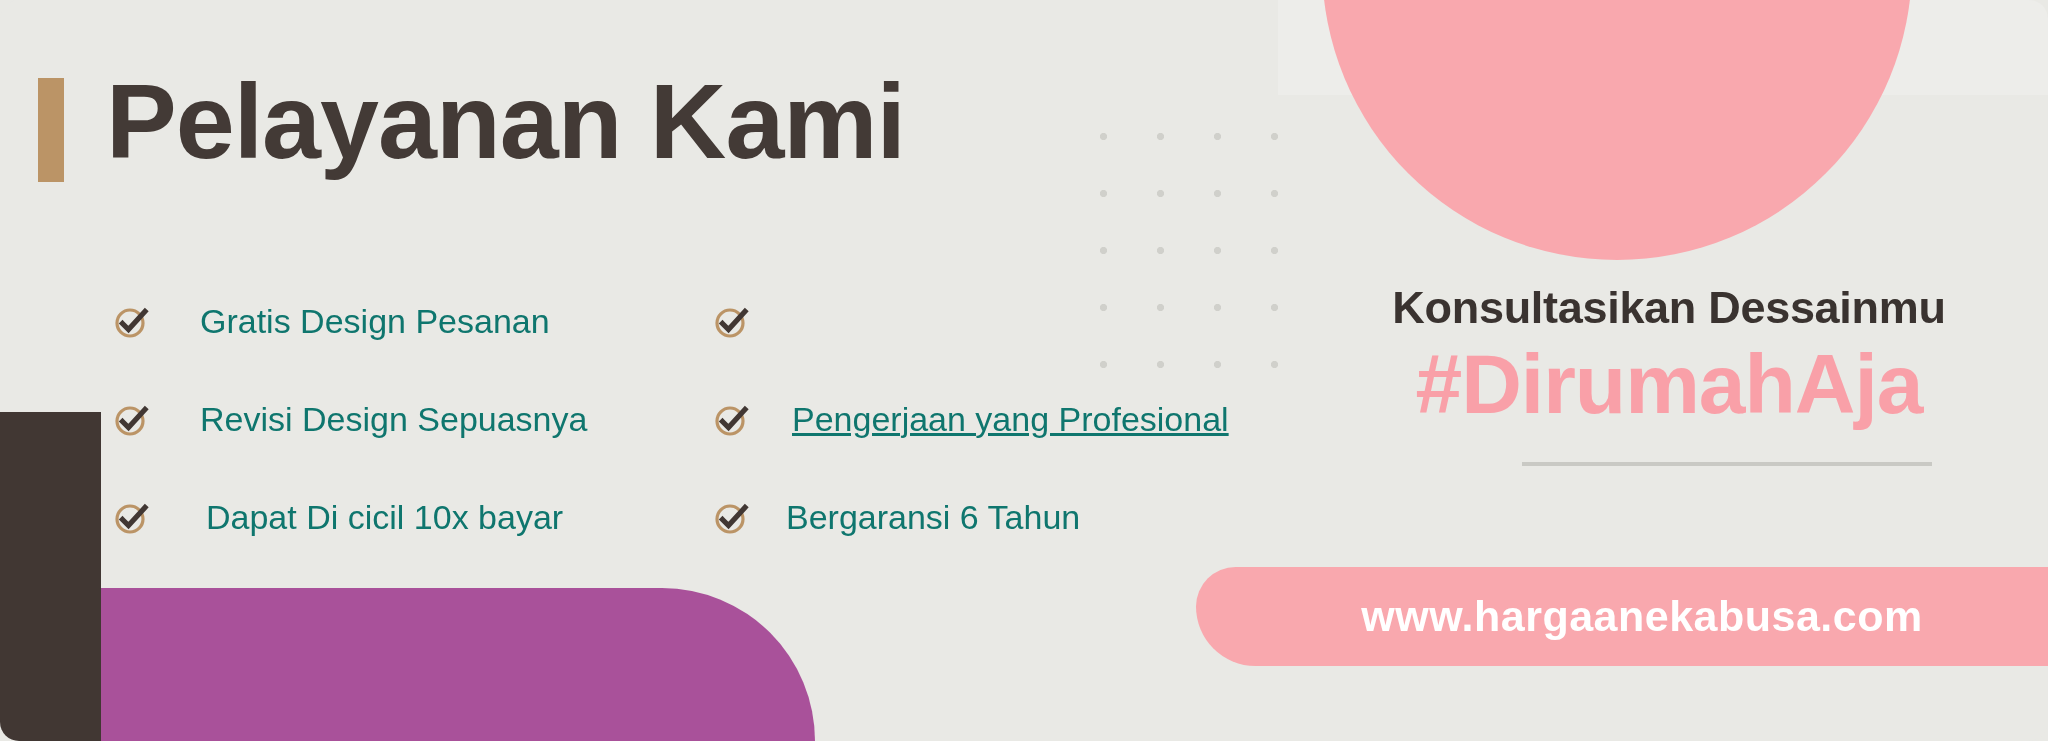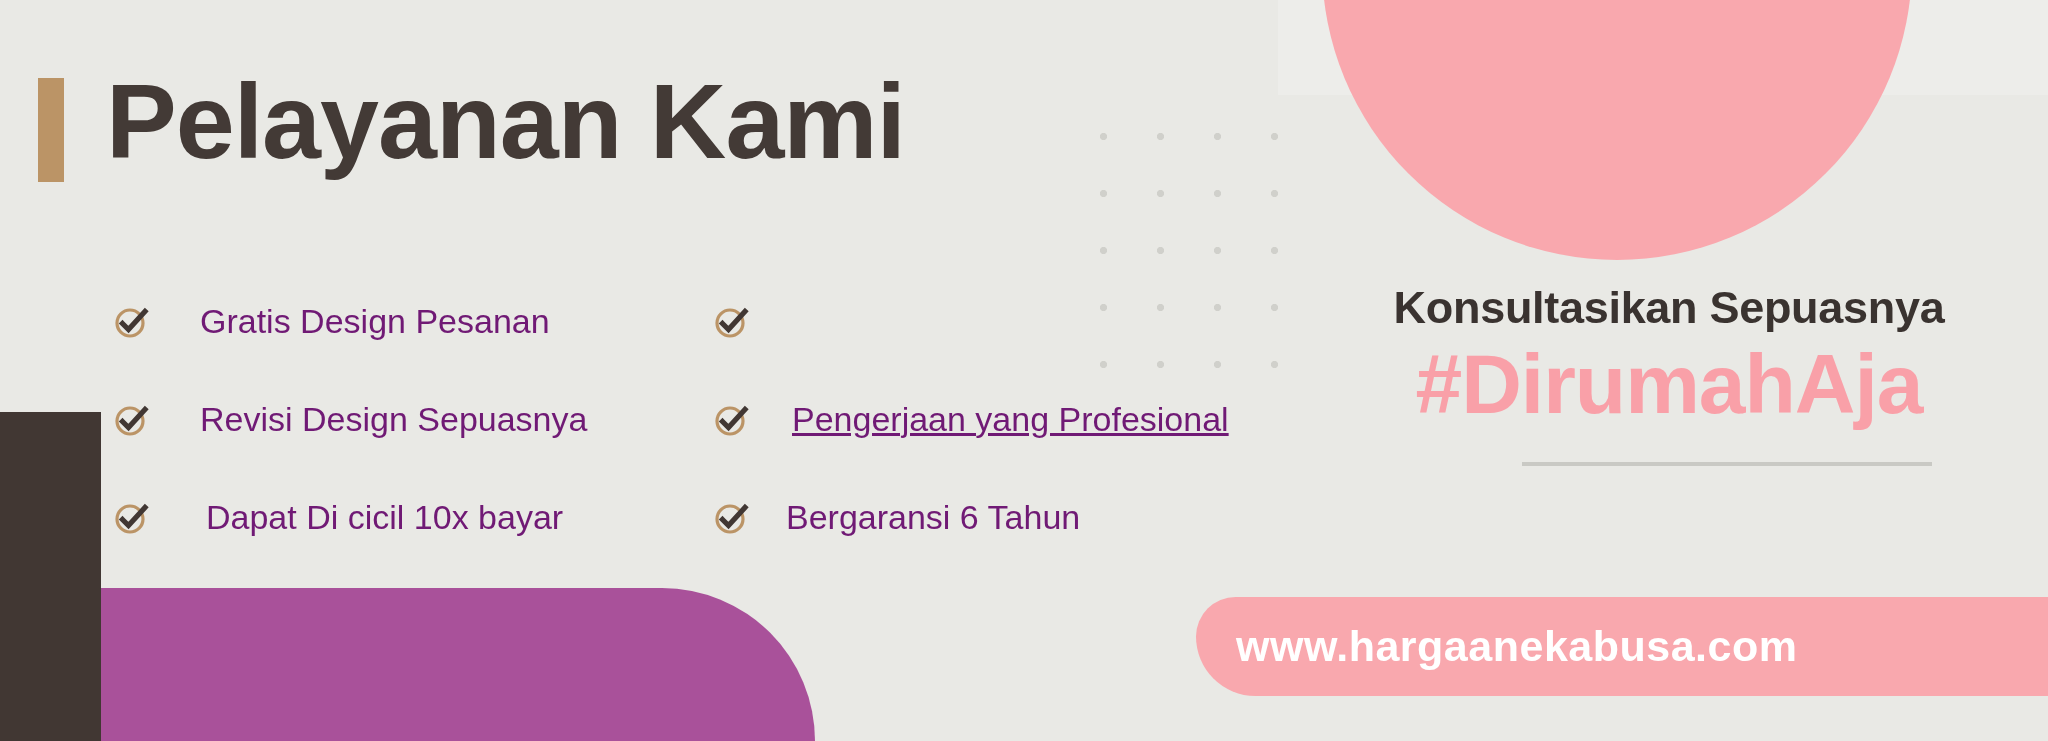--- a/index.html
+++ b/index.html
@@ -7,20 +7,21 @@
     width:2048px;height:741px;
     background:#e9e9e5;
     font-family:"Liberation Sans","DejaVu Sans",sans-serif;
     overflow:hidden;
   }
   #banner{
     position:relative;
     width:2048px;height:741px;
     background:#e9e9e5;
     overflow:hidden;
+    border-radius:19px;
   }
 
   
   .bg-light-rect{
     position:absolute;
     left:1278px;top:0;
     width:770px;height:95px;
     background:#ededea;
   }
   .dot-grid{
@@ -54,22 +55,21 @@
   }
   .url-banner{
     position:absolute;
     left:1196px;top:567px;
     width:852px;height:99px;
     background:#f9a8ae;
     border-top-left-radius:44px;
     border-bottom-left-radius:66px;
     display:flex;
     align-items:center;
-    justify-content:flex-start;
-    margin-top:30px;
+    justify-content:center;
   }
   .url-text{
     color:#ffffff;
     font-size:43px;
     font-weight:bold;
     letter-spacing:.5px;
     white-space:nowrap;
     padding-left:40px;
   }
 
@@ -115,21 +115,21 @@
     height:98px;
   }
   .check-icon{
     flex:none;
     width:40px;height:40px;
     margin-right:26px;
     display:block;
   }
   .feat-label{
     font-size:34px;
-    color:#701a75;
+    color:#0f766e;
     white-space:nowrap;
   }
   .feat-label.bold{
     font-weight:bold;
     color:#433a36;
   }
   
   .feat-col.left .feat-item:nth-child(1) .feat-label{padding-left:22px;}
   .feat-col.left .feat-item:nth-child(2) .feat-label{padding-left:22px;}
   .feat-col.left .feat-item:nth-child(3) .feat-label{padding-left:28px;}
@@ -241,21 +241,21 @@
             <path d="M10.5 22.5 L16.5 28.5 L33 10.5" fill="none" stroke="#413733" stroke-width="5.2" stroke-linecap="square" stroke-linejoin="miter"></path>
           </svg>
         </span>
         <span class="feat-label">Bergaransi 6 Tahun</span>
       </div>
     </div>
 
   </div>
 
   <div class="promo">
-    <p class="promo-headline">Konsultasikan Sepuasnya</p>
+    <p class="promo-headline">Konsultasikan Dessainmu</p>
     <p class="promo-hashtag">#DirumahAja</p>
     <div class="promo-underline"></div>
   </div>
 
   <div class="url-banner">
     <span class="url-text">www.hargaanekabusa.com</span>
   </div>
 
 </div>
 

